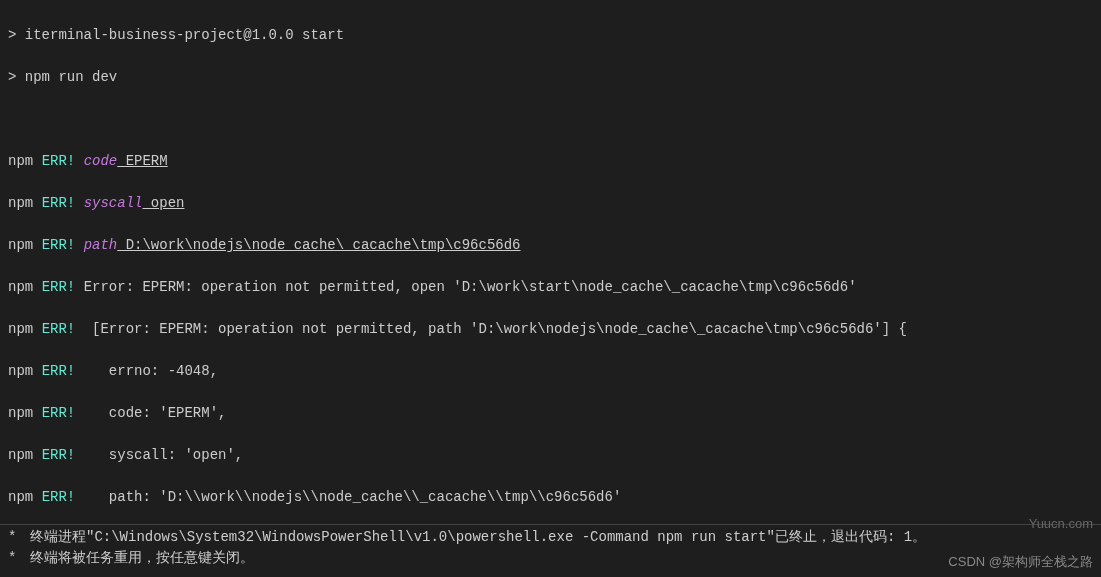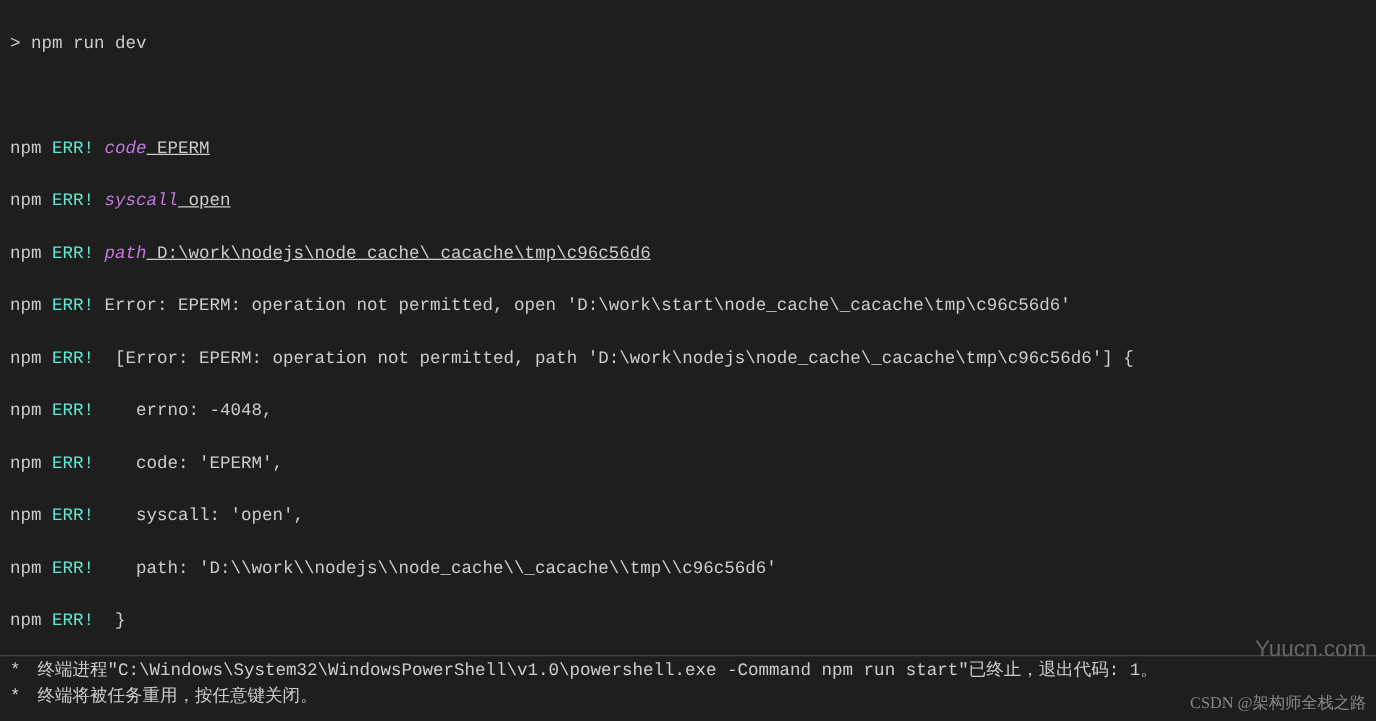--- a/index.html
+++ b/index.html
@@ -39,36 +39,37 @@
     margin-right: 10px;
     width: 12px;
     display: inline-block;
   }
   .footer-text { flex: 1; color: #cccccc; }
   .watermark-top {
     position: absolute;
     right: 8px;
     bottom: 44px;
     color: #666;
-    font-size: 18px;
+    font-size: 13px;
     font-family: sans-serif;
   }
   .watermark-bottom {
     position: absolute;
     right: 8px;
     bottom: 6px;
     color: #888;
     font-size: 13px;
-    font-family: Liberation Serif, serif;
+    font-family: Liberation Sans, sans-serif;
   }
 </style>
 </head>
 <body>
 
 <div class="terminal">
+<span class="line"><span class="prompt">&gt; </span><span>iterminal-business-project@1.0.0 start</span></span>
 <span class="line"><span class="prompt">&gt; </span><span>npm run dev</span></span>
 <span class="line"> </span>
 <span class="line"><span class="npm-label">npm</span> <span class="err-label">ERR!</span> <span class="key">code</span><span class="val"> EPERM</span></span>
 <span class="line"><span class="npm-label">npm</span> <span class="err-label">ERR!</span> <span class="key">syscall</span><span class="val"> open</span></span>
 <span class="line"><span class="npm-label">npm</span> <span class="err-label">ERR!</span> <span class="key">path</span><span class="val"> D:\work\nodejs\node_cache\_cacache\tmp\c96c56d6</span></span>
 <span class="line"><span class="npm-label">npm</span> <span class="err-label">ERR!</span> <span>Error: EPERM: operation not permitted, open 'D:\work\start\node_cache\_cacache\tmp\c96c56d6'</span></span>
 <span class="line"><span class="npm-label">npm</span> <span class="err-label">ERR!</span> <span> [Error: EPERM: operation not permitted, path 'D:\work\nodejs\node_cache\_cacache\tmp\c96c56d6'] {</span></span>
 <span class="line"><span class="npm-label">npm</span> <span class="err-label">ERR!</span> <span>   errno: -4048,</span></span>
 <span class="line"><span class="npm-label">npm</span> <span class="err-label">ERR!</span> <span>   code: 'EPERM',</span></span>
 <span class="line"><span class="npm-label">npm</span> <span class="err-label">ERR!</span> <span>   syscall: 'open',</span></span>

